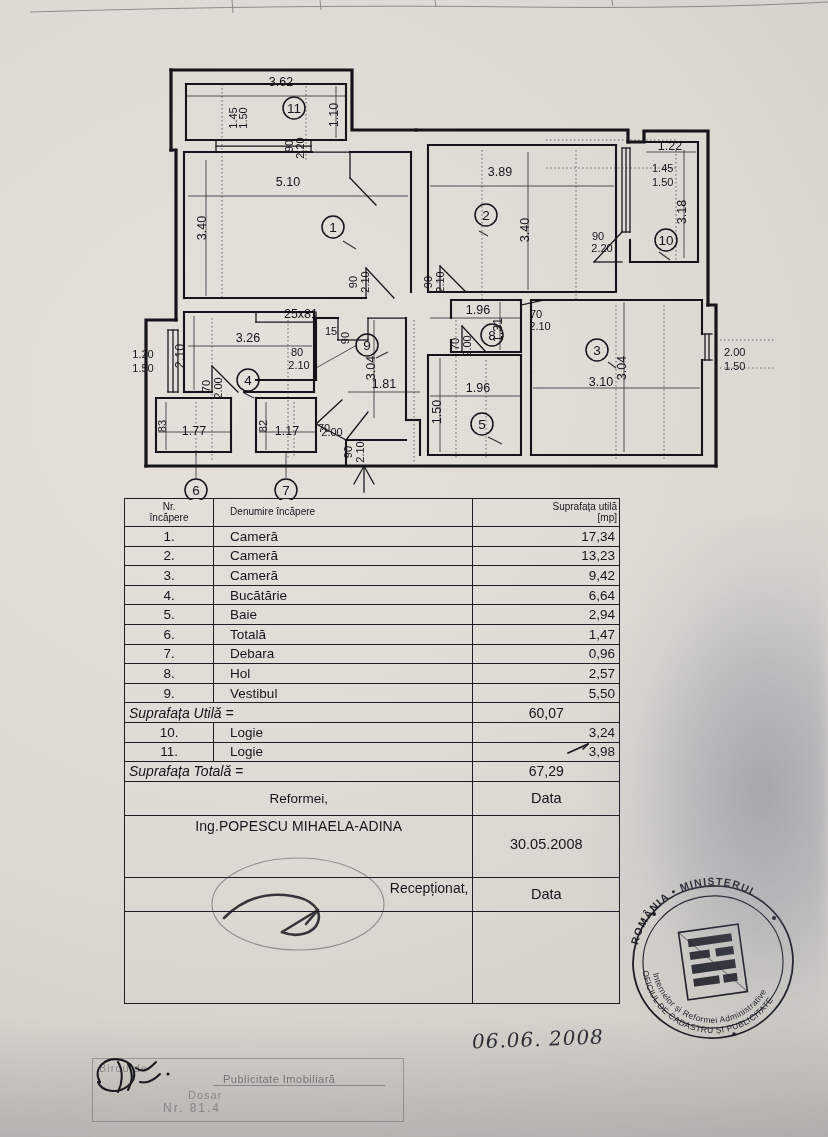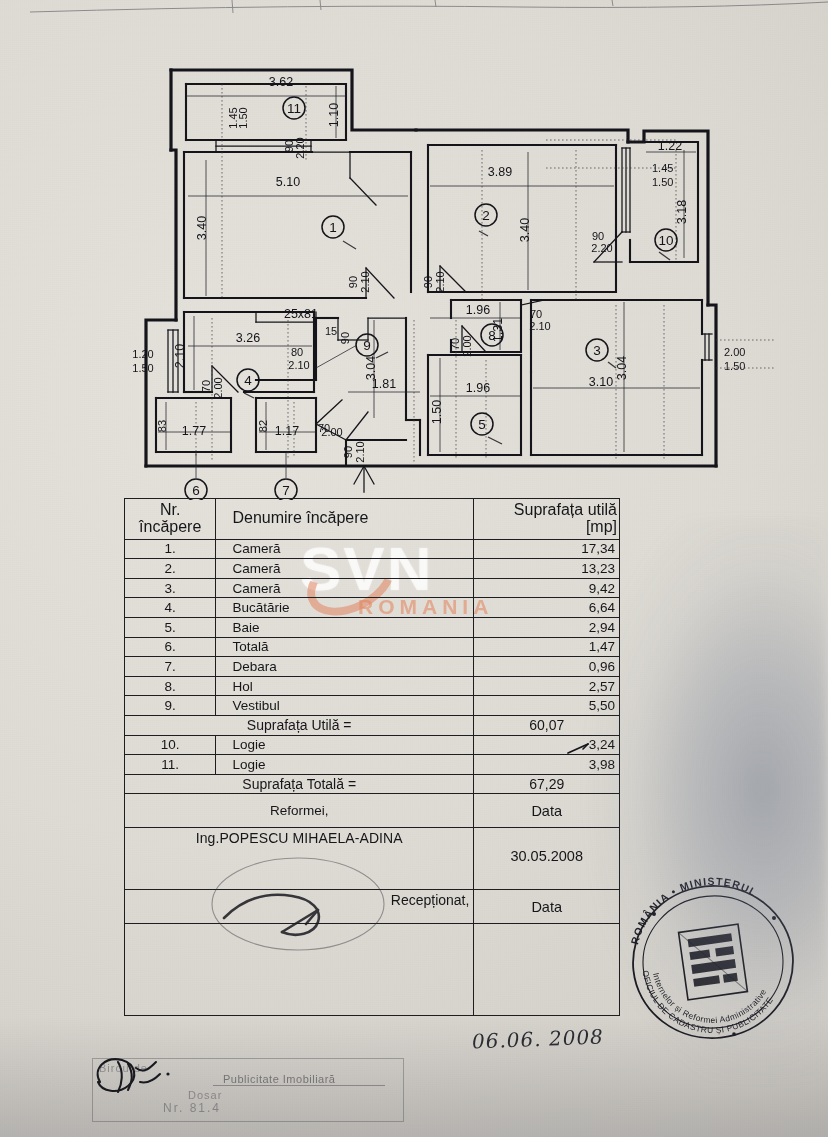--- a/index.html
+++ b/index.html
@@ -59,27 +59,27 @@
   
   #tbl-wrap{position:absolute;left:124px;top:498px;width:496px;}
   table#area-table{
     border-collapse:collapse;width:496px;
     font-size:13.5px;color:#16161a;
   }
   #area-table td,#area-table th{
     border:1px solid #1d1d22;padding:1px 4px;
     background:transparent;font-weight:normal;
   }
-  #area-table th{font-size:16px;line-height:1.05;padding:3px 2px;}
+  #area-table th{font-size:10px;line-height:1.05;padding:3px 2px;}
   .c-nr{width:86px;text-align:center;}
   .c-name{width:262px;text-align:left;padding-left:16px!important;}
   .c-area{width:146px;text-align:right;}
   .row-h{height:19.6px;}
   .sum-row td{font-weight:bold;font-size:14px;}
-  .sum-label{text-align:center;}
+  .sum-label{font-style:italic;}
   .sum-val{text-align:center;font-weight:bold;}
   .sig-label{text-align:center;font-weight:bold;font-size:13.5px;}
   .sig-name{text-align:center;font-weight:bold;font-size:14px;letter-spacing:.1px;}
   .data-hd{text-align:center;font-weight:bold;font-size:14.5px;}
   .data-val{text-align:center;font-weight:bold;font-size:14.5px;}
   .tall-a{height:62px;}
   .tall-b{height:34px;}
   .recept-cell{text-align:right;font-weight:bold;font-size:14px;vertical-align:top;padding-top:2px!important;}
   .blank-tall{height:92px;}
 
@@ -531,25 +531,20 @@
       <path d="M463,231 L472,236"></path>
       <path d="M228,393 L238,398"></path>
       <path d="M592,362 L600,368"></path>
       <path d="M472,437 L486,444"></path>
       <path d="M360,358 L372,352"></path>
       <path d="M643,252 L654,260"></path>
     </g>
   </svg>
   </div>
 
-  <div id="watermark">
-    <div class="wm-mark">SVN</div>
-    <div class="wm-arc"></div>
-    <div class="wm-sub">ROMANIA</div>
-  </div>
 
   <div id="tbl-wrap">
     <table id="area-table">
       <thead>
         <tr>
           <th class="c-nr">
             <div>Nr.</div>
             <div>încăpere</div>
           </th>
           <th class="c-name" style="text-align:left">Denumire încăpere</th>

